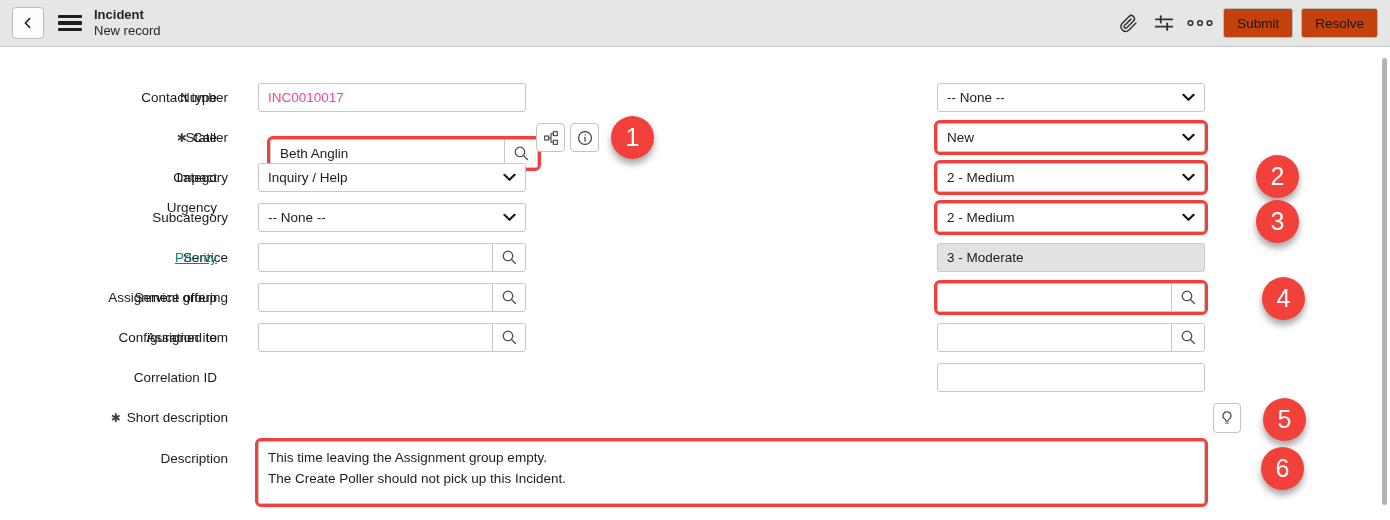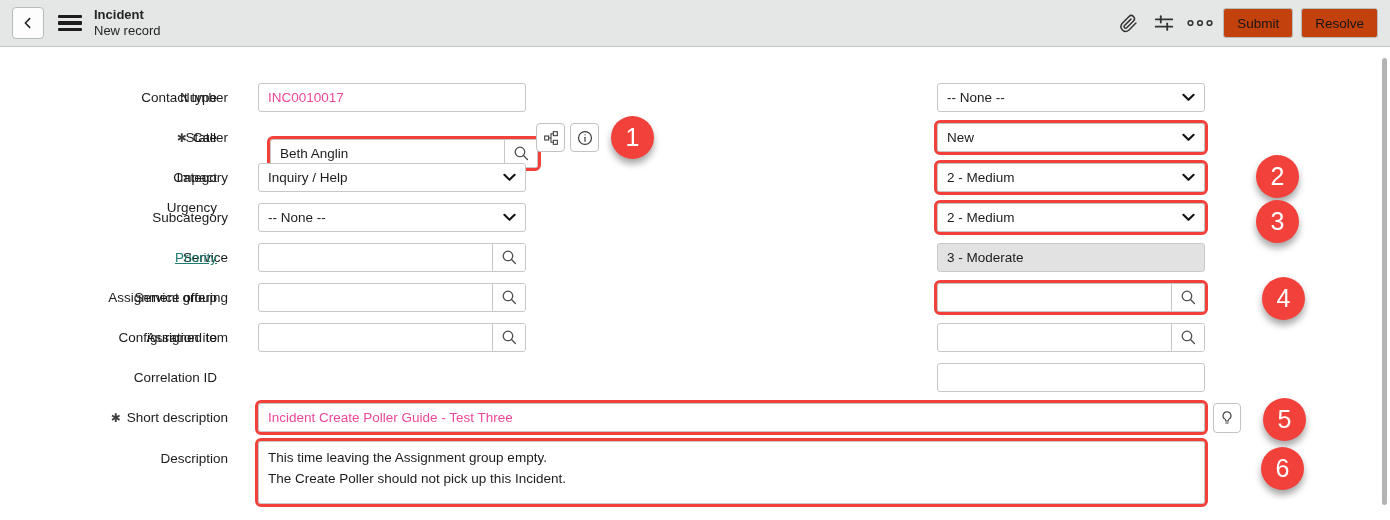--- a/index.html
+++ b/index.html
@@ -348,21 +348,20 @@
             </svg>
           </span>
       </div>
     </div>
     <input class="tinput" style="left: 937px; top: 316px; width: 268px;" value="">
 
     <div class="lbl lbl-l" style="top:356px">
         <span class="req">✱</span>
         <span>Short description</span>
       </div>
-    <input class="tinput hl" style="left: 258px; top: 356px; width: 947px;" value="Incident Create Poller Guide - Test Three">
     <div class="sqbtn" style="left:1213px; top:356px; width:28px; height:30px;">
       <span>
         <svg width="16" height="18" viewBox="0 0 24 26" fill="none" stroke="#3c3c3c" stroke-width="1.6" stroke-linecap="round" stroke-linejoin="round">
             <path d="M12 3.5a6 6 0 0 1 3 11.2c-.6.35-1 1-1 1.7v1.1h-4v-1.1c0-.7-.4-1.35-1-1.7A6 6 0 0 1 12 3.5z"></path>
             <line x1="10.2" y1="20.6" x2="13.8" y2="20.6"></line>
           </svg>
       </span>
     </div>
 
     <div class="lbl lbl-l" style="top:397px">

